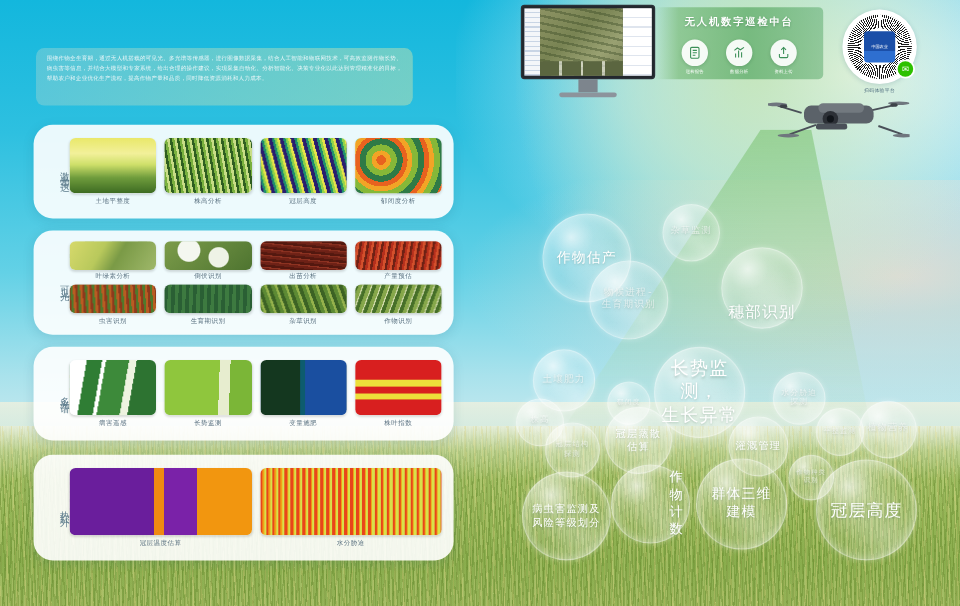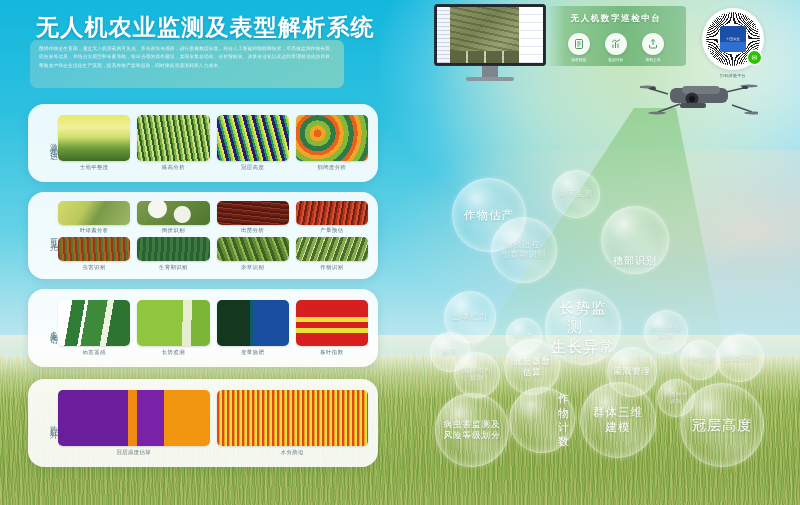--- a/index.html
+++ b/index.html
@@ -243,21 +243,21 @@
     box-shadow:inset 0 0 10px rgba(255,255,255,.55), 0 0 5px rgba(255,255,255,.32);
     border:1px solid rgba(255,255,255,.48);
     display:flex; align-items:center; justify-content:center;
     text-align:center;
     color:#ffffff;
     letter-spacing:1px;
     line-height:1.3;
     text-shadow:0 1px 2px rgba(90,120,110,.35);
     padding:2px;
   }
-  .bubble.dim { color:rgba(255,255,255,.62); }
+  .bubble.dim { color:rgba(255,255,255,.62);font-family:Liberation Mono, monospace; }
 </style>
 </head>
 <body>
 
 <div id="stage">
 
   <div class="bg-sky"></div>
   <div class="bg-sky-tr"></div>
   <div class="bg-warm"></div>
   <div class="bg-greenglow"></div>
@@ -283,21 +283,20 @@
       <rect x="30" y="10" width="58" height="15" rx="6" fill="#5b6269"></rect>
       <rect x="42" y="8" width="38" height="8" rx="4" fill="#72797f"></rect>
       <circle cx="52" cy="21" r="6.5" fill="#2c3036"></circle>
       <circle cx="52" cy="21" r="3" fill="#11151a"></circle>
       <rect x="40" y="25" width="26" height="5" rx="2" fill="#4a5058"></rect>
       <rect x="10" y="9" width="6" height="3" rx="1.5" fill="#3d4349"></rect>
       <rect x="102" y="8" width="6" height="3" rx="1.5" fill="#3d4349"></rect>
     </svg>
   </div>
 
-  <div class="title">无人机农业监测及表型解析系统</div>
   <div class="intro">围绕作物全生育期，通过无人机搭载的可见光、多光谱等传感器，进行图像数据采集，结合人工智能和物联网技术，可高效监测作物长势、病虫害等信息，并结合大模型和专家系统，给出合理的操作建议，实现采集自动化、分析智能化、决策专业化以此达到管理精准化的目标，帮助农户和企业优化生产流程，提高作物产量和品质，同时降低资源消耗和人力成本。</div>
 
   <div class="panel" id="panel-lidar">
     <div class="panel-label">激光雷达</div>
     <div class="panel-body">
       <div class="tile-row">
         <div class="tile">
           <div class="thumb h48 t-flat"></div>
           <div class="tile-cap">土地平整度</div>
         </div>
@@ -465,21 +464,21 @@
         <span style="font-size: 11.5px; white-space: pre-line;">作物估产</span>
       </div>
       <div class="bubble dim" style="left: 552px; top: 170px; width: 48px; height: 48px;">
         <span style="font-size: 7.5px; white-space: pre-line;">杂草监测</span>
       </div>
       <div class="bubble dim" style="left: 491px; top: 217px; width: 66px; height: 66px;">
         <span style="font-size: 8px; white-space: pre-line;">物候进程-
 生育期识别</span>
       </div>
       <div class="bubble" style="left: 601px; top: 206px; width: 68px; height: 68px;">
-        <span style="font-size: 10px; white-space: pre-line; margin-top: 40px;">穗部识别</span>
+        <span style="font-size: 13px; white-space: pre-line; margin-top: 40px;">穗部识别</span>
       </div>
       <div class="bubble dim" style="left: 444px; top: 291px; width: 52px; height: 52px;">
         <span style="font-size: 8px; white-space: pre-line;">土壤肥力</span>
       </div>
       <div class="bubble dim" style="left: 506px; top: 318px; width: 36px; height: 36px;">
         <span style="font-size: 5.5px; white-space: pre-line;">郁闭度</span>
       </div>
       <div class="bubble" style="left: 545px; top: 289px; width: 76px; height: 76px;">
         <span style="font-size: 15px; white-space: pre-line;">长势监测，
 生长异常</span>

